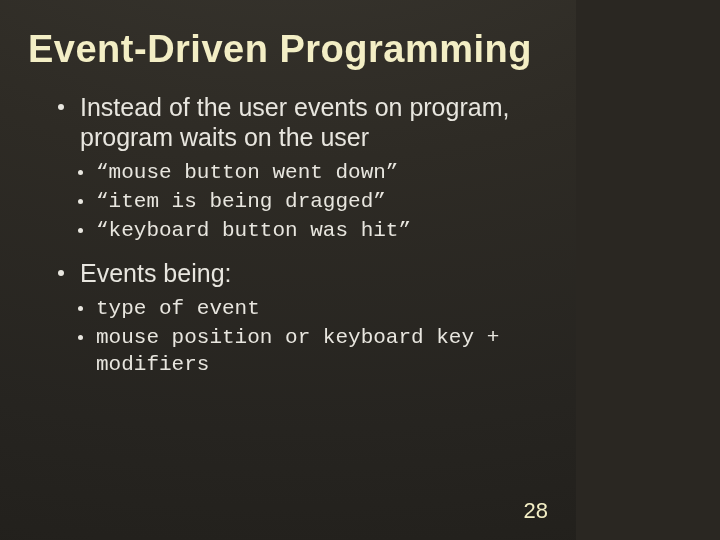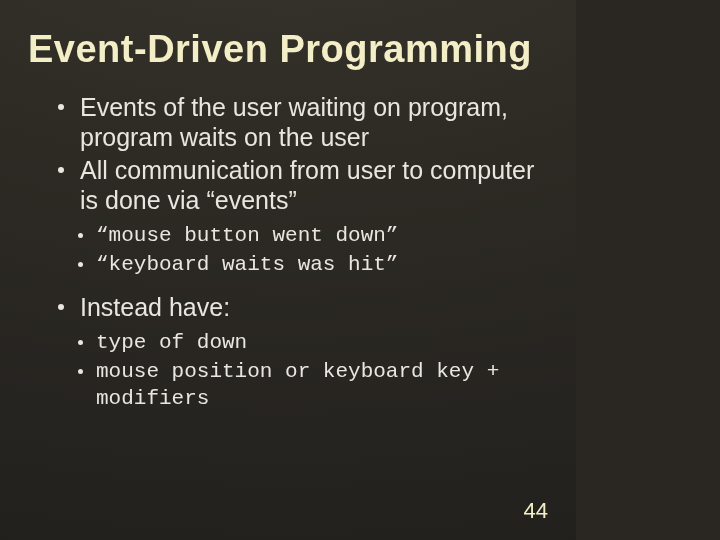--- a/index.html
+++ b/index.html
@@ -83,33 +83,33 @@
   }
 </style>
 </head>
 <body>
 
 <div class="slide">
 
   <div class="title">Event-Driven Programming</div>
 
   <ul class="top">
-    <li>Events of the user waiting on program, program waits on the user</li>
-    <li>All communication from user to computer is done via “events”</li>
+    <li>Instead of the user events on program, program waits on the user</li>
   </ul>
 
   <ul class="sub">
     <li>“mouse button went down”</li>
-    <li>“keyboard waits was hit”</li>
+    <li>“item is being dragged”</li>
+    <li>“keyboard button was hit”</li>
   </ul>
 
   <ul class="top">
-    <li>Instead have:</li>
+    <li>Events being:</li>
   </ul>
 
   <ul class="sub">
-    <li>type of down</li>
+    <li>type of event</li>
     <li>mouse position or keyboard key + modifiers</li>
   </ul>
 
-  <div class="pagenum">44</div>
+  <div class="pagenum">28</div>
 
 </div>
 
 </body></html>

